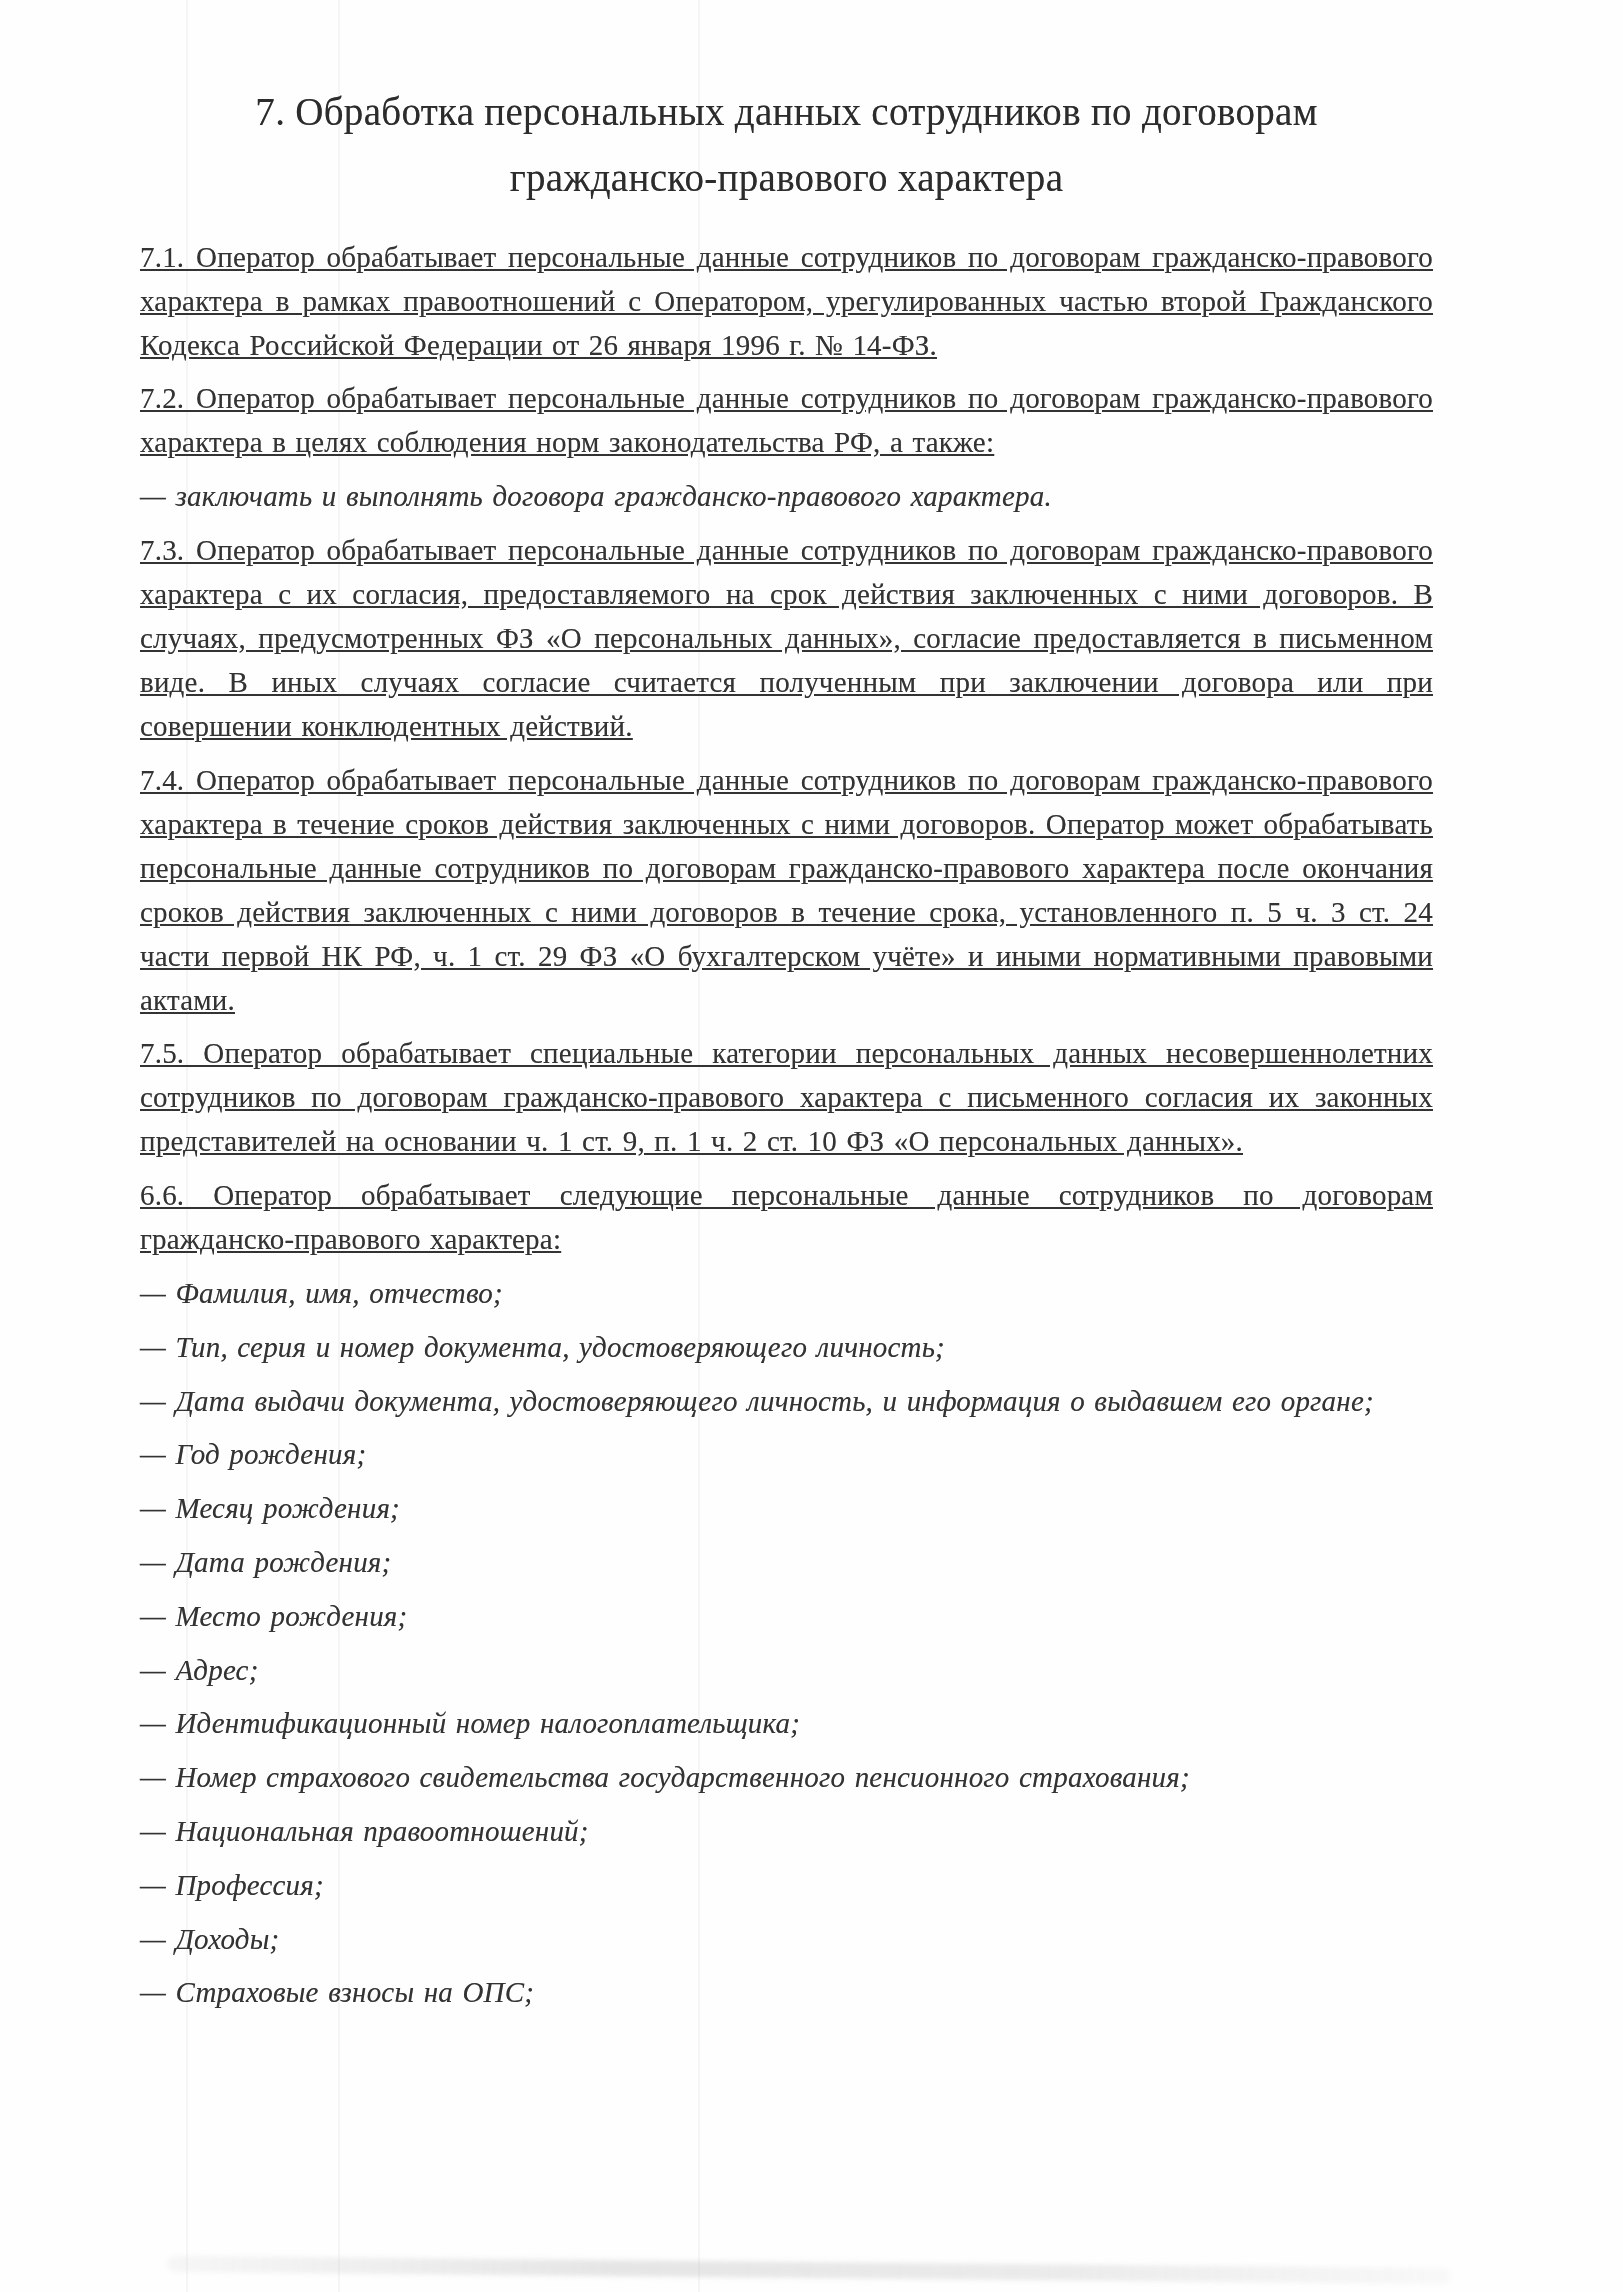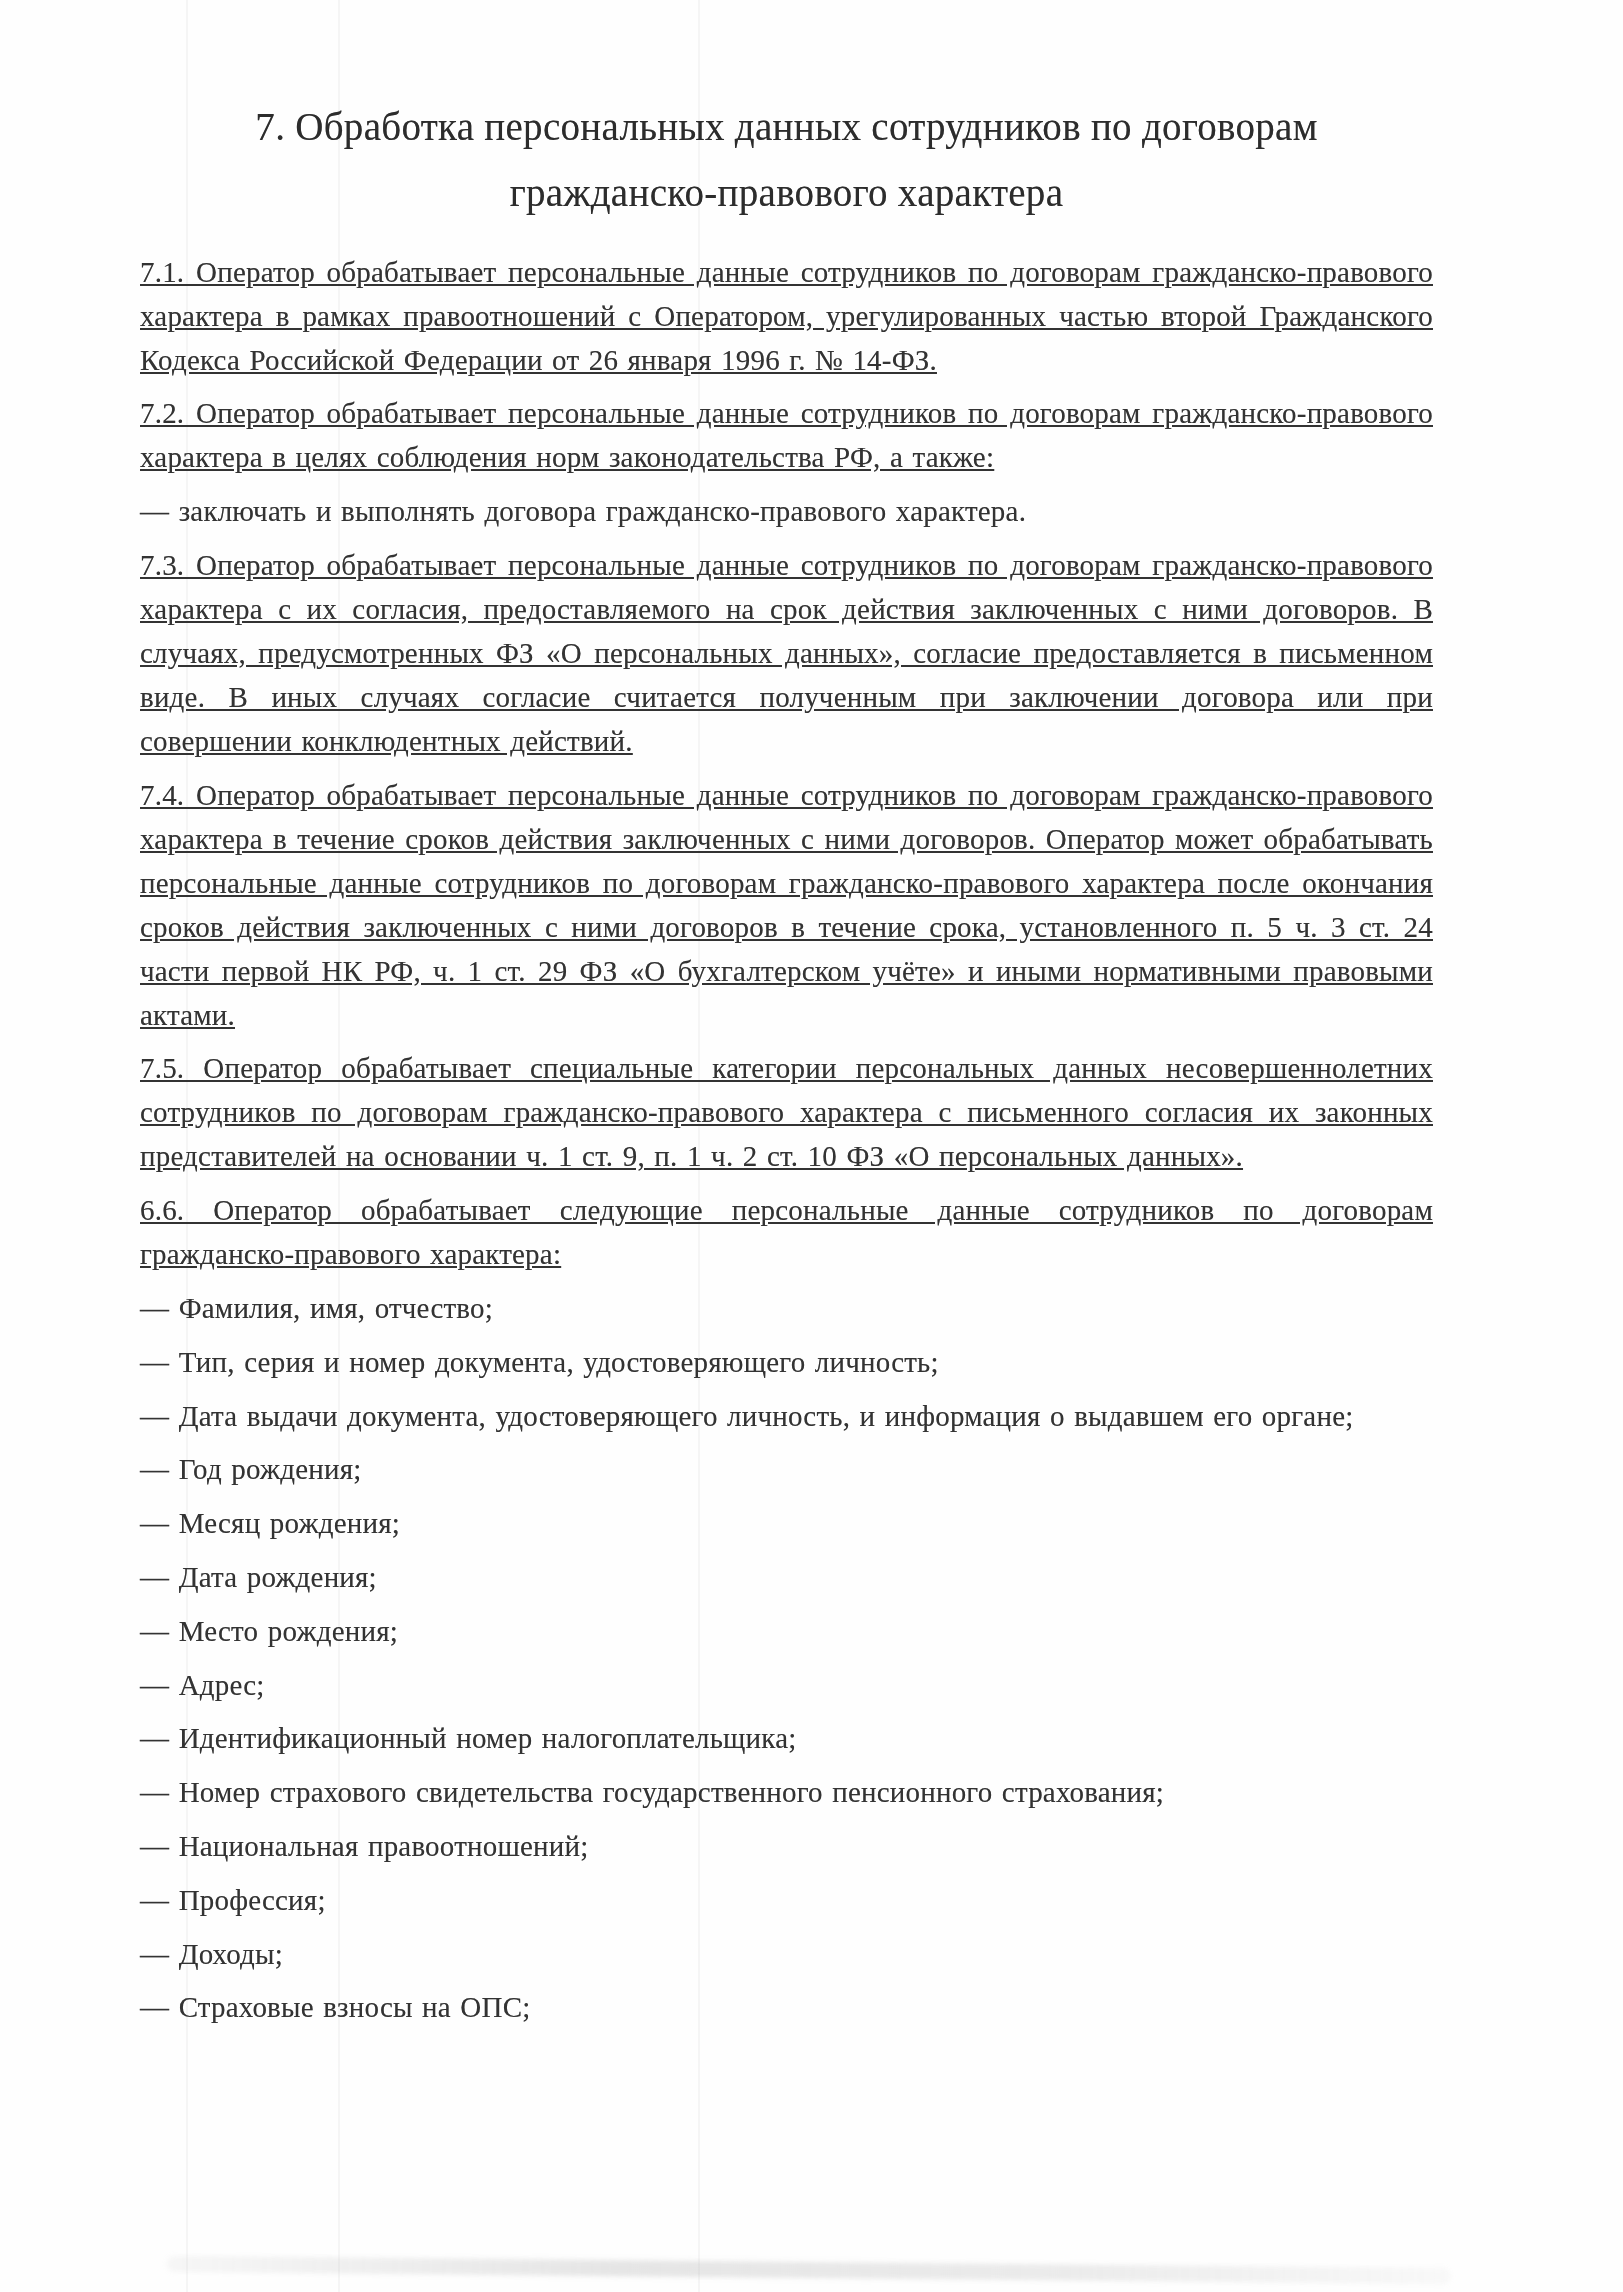--- a/index.html
+++ b/index.html
@@ -45,21 +45,21 @@
       rgba(165,165,165,0.28) 35%,
       rgba(170,170,170,0.22) 70%,
       rgba(185,185,185,0.08) 100%);
     transform: rotate(0.55deg);
     filter: blur(2.9px);
     border-radius: 7.8px;
   }
   .content {
     position: absolute;
     left: 140px;
-    top: 94px;
+    top: 79px;
     width: 1293px;
   }
   .doc-title {
     font-size: 39px;
     line-height: 66px;
     font-weight: normal;
     text-align: center;
     color: #2c2c2c;
     margin: 0 0 23.5px 0;
     letter-spacing: 0.3px;
@@ -80,20 +80,21 @@
   .list-item {
     font-size: 29px;
     line-height: 44px;
     margin: 0 0 9.8px 0;
     text-align: justify;
     text-align-last: left;
     letter-spacing: 0.2px;
     word-spacing: 2px;
     color: #333333;
     text-shadow: 0 0 0.6px rgba(70,70,70,0.5);
+    font-style: italic;
   }
 </style>
 </head>
 <body>
 
 <div class="scan-page">
 
   <div class="fold-line f1"></div>
   <div class="fold-line f2"></div>
   <div class="fold-line f3"></div>

